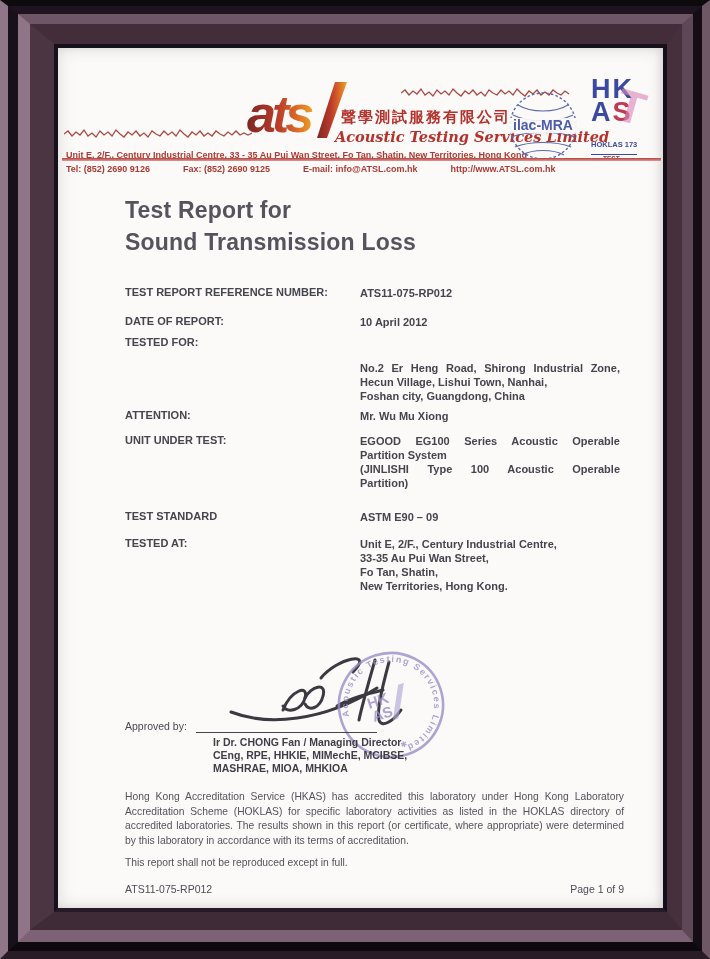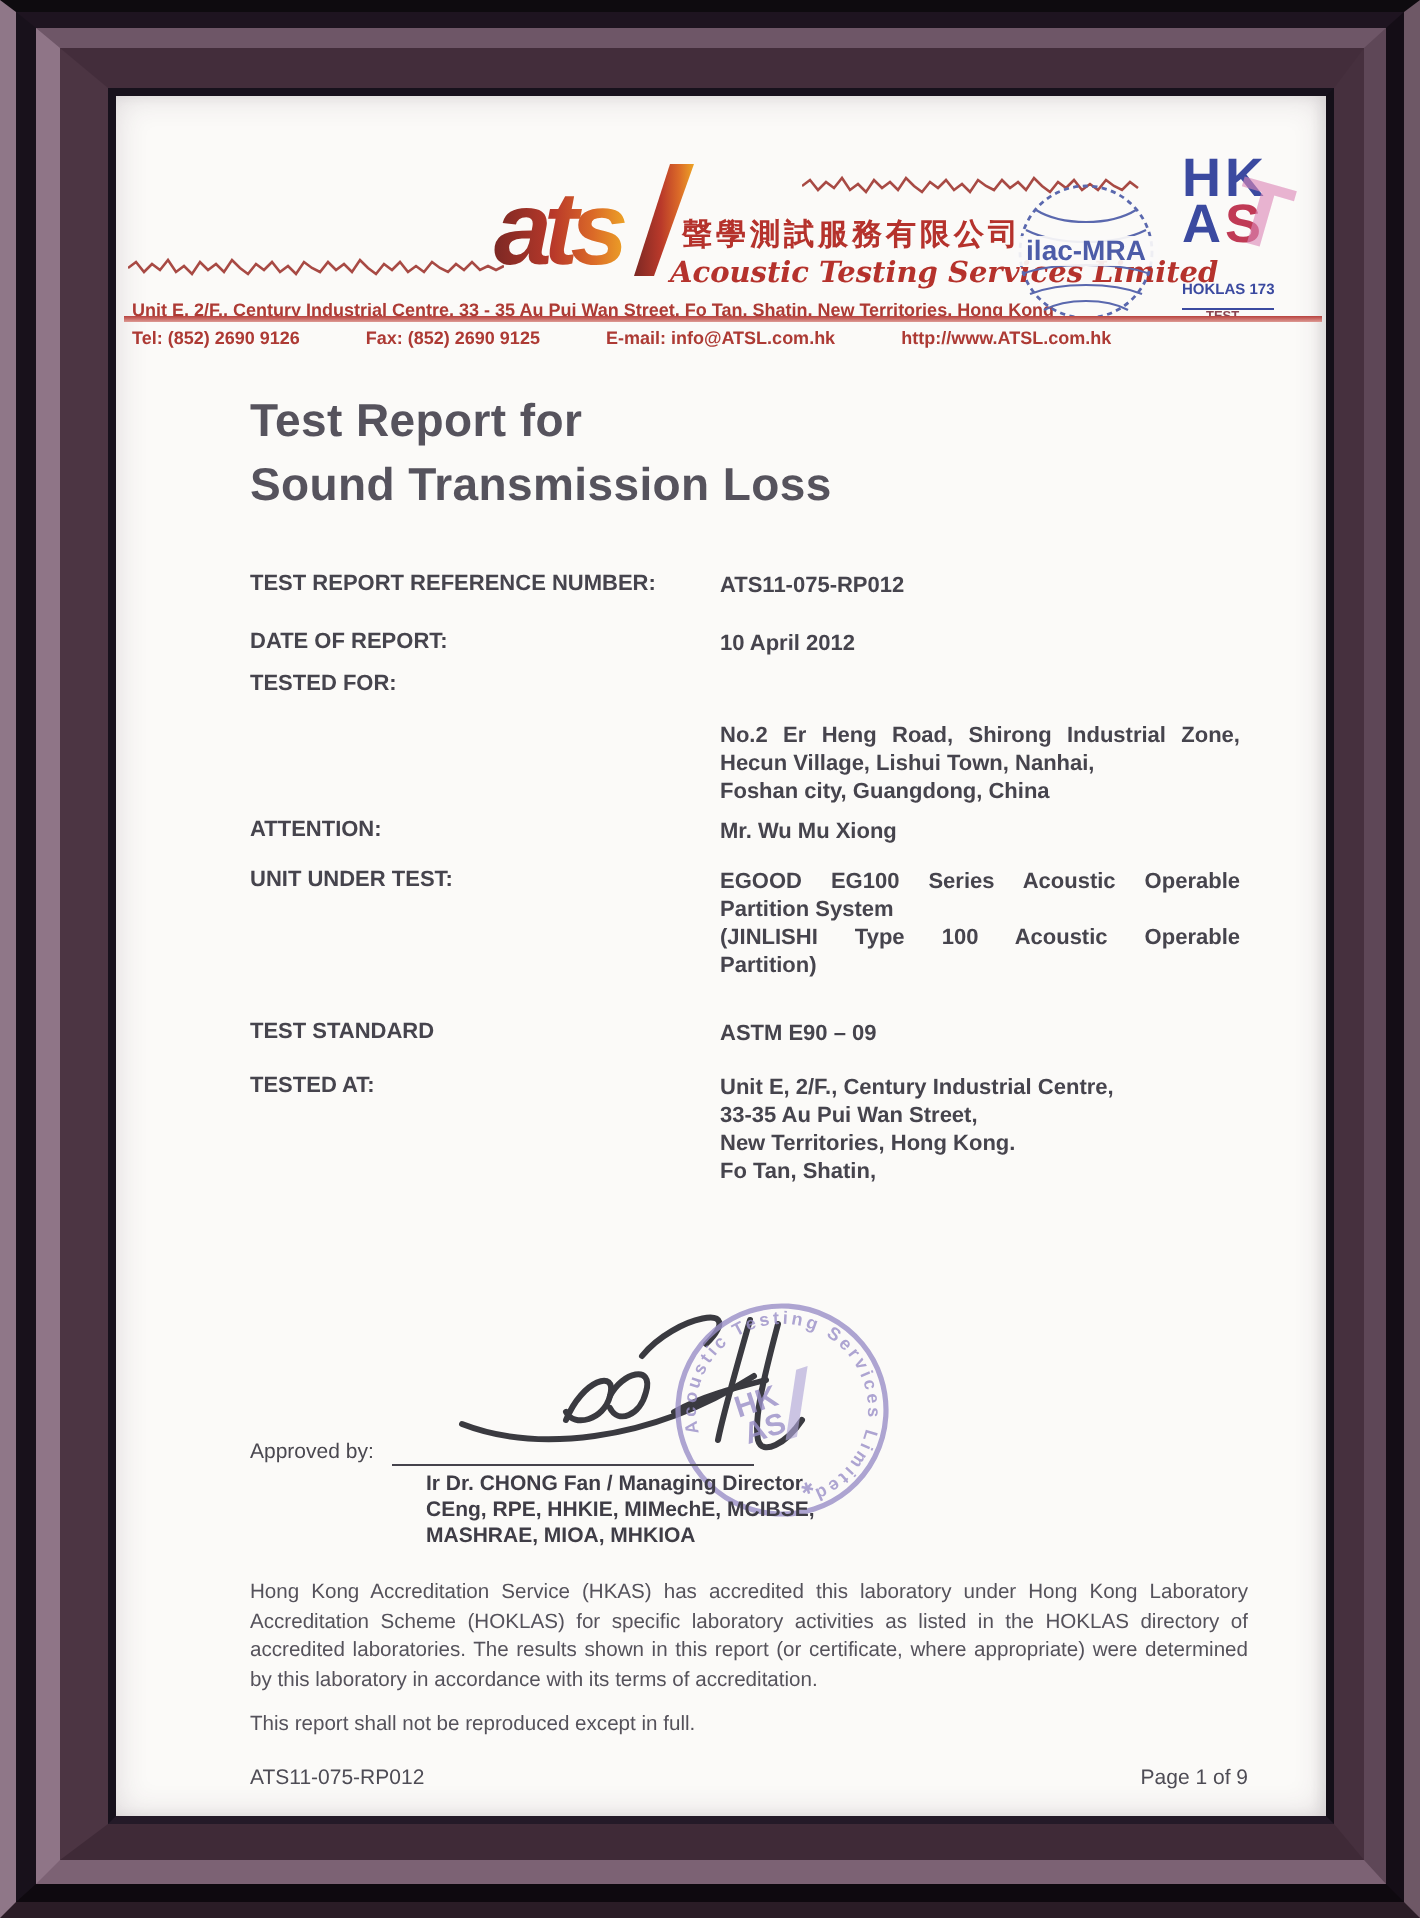--- a/index.html
+++ b/index.html
@@ -170,22 +170,22 @@
       </div>
       <div class="row mb-c">
         <div class="lbl">TEST STANDARD</div>
         <div class="val">ASTM E90 – 09</div>
       </div>
       <div class="row">
         <div class="lbl">TESTED AT:</div>
         <div class="val">
           <div>Unit E, 2/F., Century Industrial Centre,</div>
           <div>33-35 Au Pui Wan Street,</div>
+          <div>Fo Tan, Shatin,</div>
           <div>New Territories, Hong Kong.</div>
-          <div>Fo Tan, Shatin,</div>
         </div>
       </div>
     </div>
 
     <div class="sig">
       <svg class="sig-scribble" width="230" height="90" viewBox="0 0 230 90">
         <g fill="none" stroke="#3a3a40" stroke-width="3" stroke-linecap="round">
           <path d="M96,30 C112,10 150,2 128,24"></path>
           <path d="M6,64 C42,78 98,74 152,40"></path>
           <path d="M58,62 C66,42 84,36 80,50 C77,62 62,66 58,58"></path>

